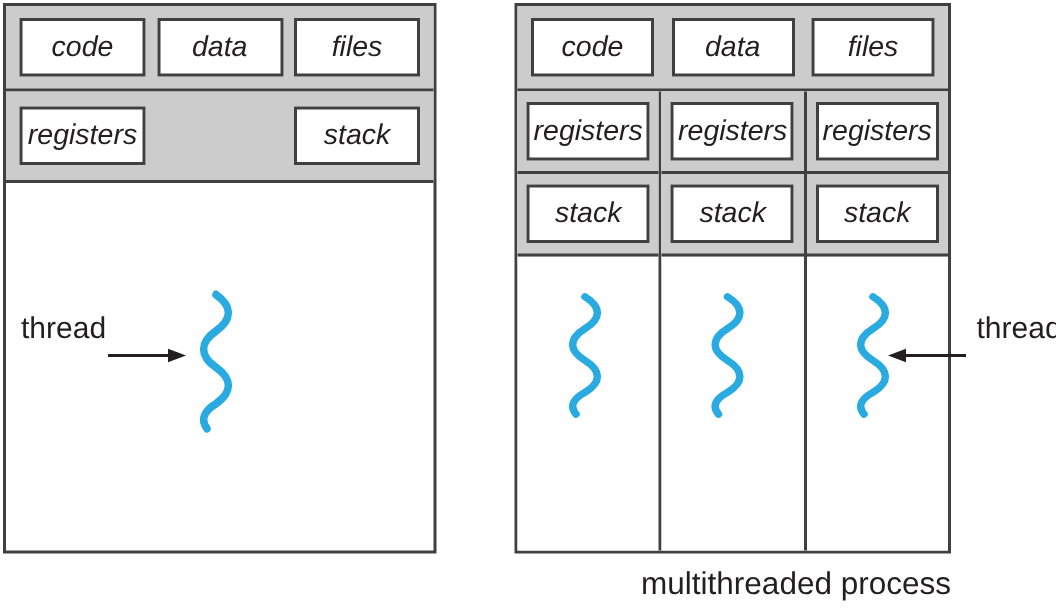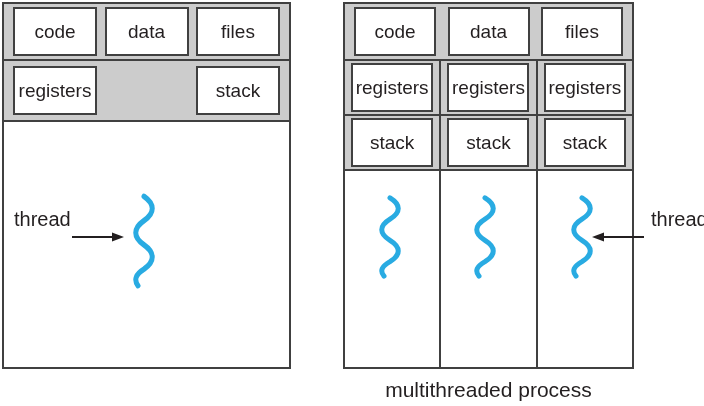--- a/index.html
+++ b/index.html
@@ -25,24 +25,24 @@
   .panel-left{left:2px;width:289px;}
   .panel-right{left:343px;width:291px;}
 
   .mem-row{
     height:55px;background:var(--gray);
     border-bottom:2px solid var(--line);
     display:flex;align-items:center;justify-content:space-between;
     padding:0 9px;box-sizing:content-box;
   }
   .mbox{
-    width:84px;height:49px;background:#ffffff;
+    width:84px;height:39px;background:#ffffff;
     border:2px solid var(--line);box-sizing:border-box;
     display:flex;align-items:center;justify-content:center;
-    font-size:19px;line-height:1;
+    font-size:19px;line-height:1;font-style:italic;
   }
   .panel-right .mbox{width:82px;}
 
   .reg-stack-row{
     height:59px;background:var(--gray);
     border-bottom:2px solid var(--line);
     display:flex;align-items:center;justify-content:space-between;
     padding:0 9px;
   }
 
@@ -73,21 +73,21 @@
     font-size:20px;line-height:22px;
   }
   .thread-label-left{left:14px;}
   .thread-label-right{left:651px;}
 
   .caption{
     position:absolute;top:378px;
     text-align:center;font-size:21px;line-height:24px;
   }
   .caption-left{left:2px;width:289px;}
-  .caption-right{left:343px;width:291px;}
+  .caption-right{left:343px;width:291px;text-align:right;}
 
   .svg-defs{position:absolute;width:0;height:0;overflow:hidden;}
 </style>
 </head>
 <body>
 
 <svg class="svg-defs" aria-hidden="true">
   <defs>
     <path id="squiggle-path" d="M15,4 C26,11 26,19 15,26 C4,33 4,41 15,48 C26,55 26,63 15,70 C7,74.5 4.5,79.5 9,85" fill="none" stroke-width="5" stroke-linecap="round" stroke-linejoin="round"></path>
   </defs>

